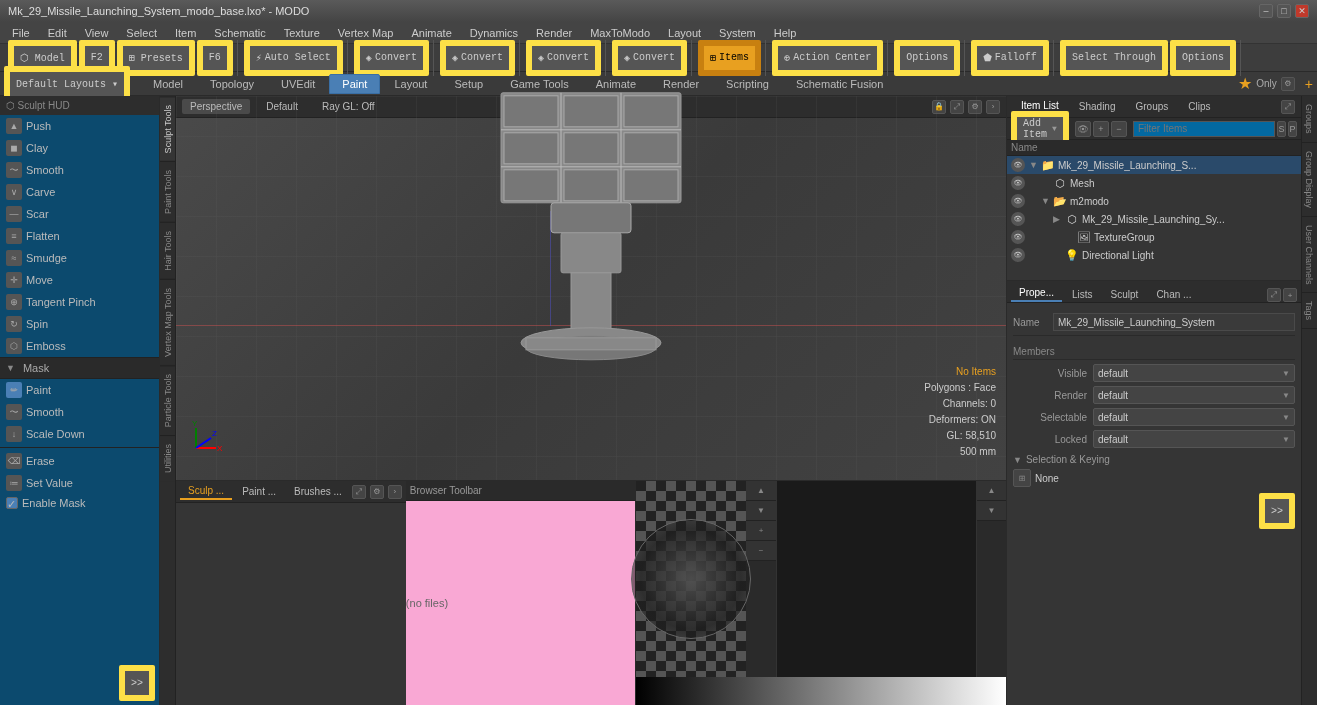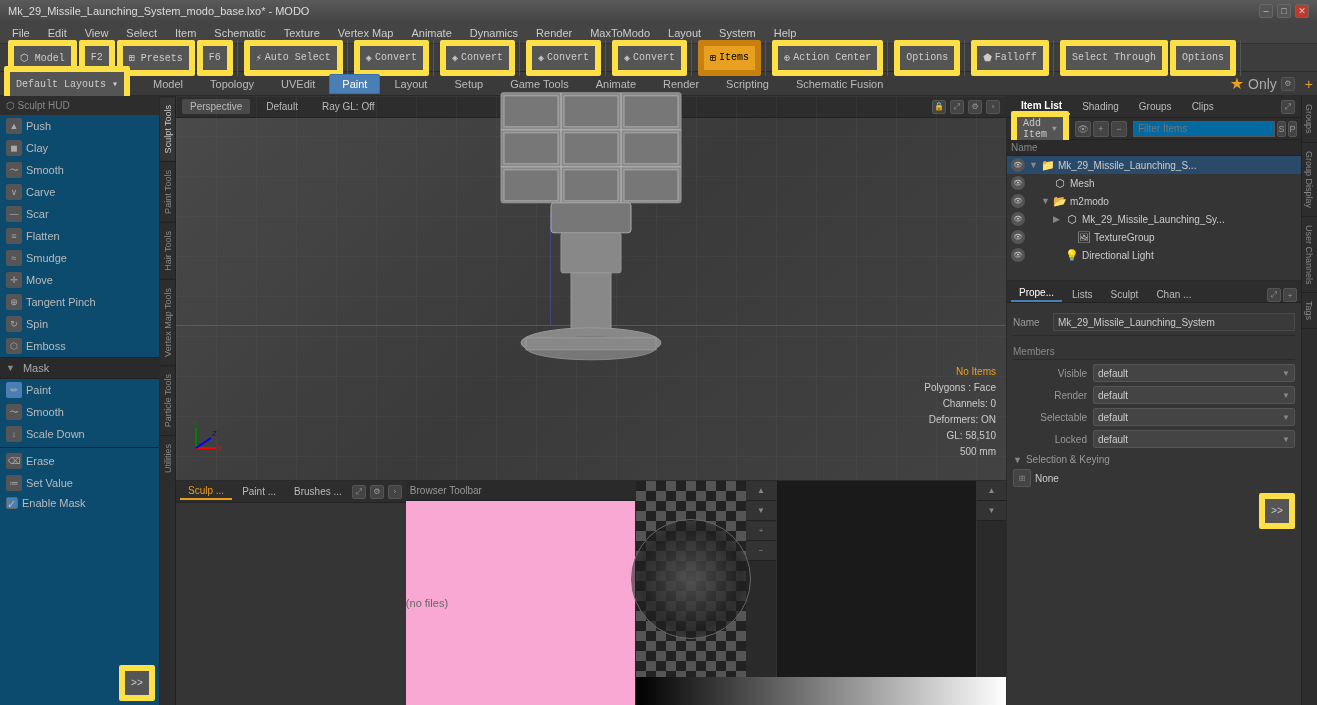--- a/index.html
+++ b/index.html
@@ -39,21 +39,21 @@
     .toolbar-dropdown-arrow { font-size: 8px; margin-left: 2px; color: #999; }
 
     
     #layout-tabs {
       height: 24px; background: #3a3a3a; display: flex; align-items: center;
       padding: 0 4px; gap: 1px; border-bottom: 1px solid #2a2a2a;
     }
     .layout-tab { padding: 3px 12px; color: #bbb; cursor: pointer; font-size: 11px; border-radius: 2px 2px 0 0; border: 1px solid transparent; }
     .layout-tab.active { background: #4a7fb5; color: #fff; border-color: #3a6fa5; }
     #layout-tabs-right { margin-left: auto; display: flex; align-items: center; gap: 4px; }
-    .layout-right-label { color: #aaa; font-size: 14px; }
+    .layout-right-label { color: #aaa; font-size: 10px; }
 
     
     #main { display: flex; height: calc(705px - 22px - 22px - 28px - 24px); }
 
     
     #left-panel {
       width: 160px; background: #0c4a6e; border-right: 1px solid #2a2a2a;
       display: flex; flex-direction: column; overflow: hidden;
     }
     .sculpt-header { padding: 4px 6px; font-size: 10px; color: #888; background: #2d2d2d; }
@@ -134,21 +134,21 @@
     #texture-preview { flex: 1; background: #111; position: relative; }
     #texture-sidebar { width: 30px; background: #2a2a2a; display: flex; flex-direction: column; }
     .texture-sidebar-btn { width: 100%; height: 20px; background: #333; border: none; color: #888; font-size: 8px; cursor: pointer; border-bottom: 1px solid #222; }
 
     
     #right-panel { width: 295px; background: #353535; border-left: 1px solid #2a2a2a; display: flex; flex-direction: column; }
 
     
     #item-list-header { height: 22px; background: #2d2d2d; display: flex; align-items: center; padding: 0 6px; gap: 4px; border-bottom: 1px solid #222; }
     .panel-tab { padding: 2px 8px; font-size: 10px; color: #bbb; cursor: pointer; }
-    .panel-tab.active { color: #fff; border-bottom: 2px solid #fca5a5; font-weight: bold; }
+    .panel-tab.active { color: #fff; border-bottom: 2px solid #fca5a5; }
 
     
     #item-list-toolbar { height: 22px; background: #2d2d2d; display: flex; align-items: center; padding: 0 4px; gap: 2px; border-bottom: 1px solid #222; }
     .il-btn { width: 16px; height: 16px; background: #444; border: 1px solid #555; border-radius: 2px; cursor: pointer; font-size: 9px; color: #999; display: flex; align-items: center; justify-content: center; }
     #filter-items { flex: 1; height: 16px; background: #0369a1; border: 1px solid #555; padding: 0 4px; color: #ccc; font-size: 10px; margin-left: 4px; }
     .il-sort-btn { width: 14px; height: 16px; background: #444; border: 1px solid #555; border-radius: 2px; cursor: pointer; font-size: 9px; color: #999; display: flex; align-items: center; justify-content: center; }
 
     
     #item-tree { flex: 0 0 140px; overflow-y: auto; background: #353535; }
     .tree-col-header { display: flex; height: 16px; background: #2a2a2a; border-bottom: 1px solid #222; padding: 0 4px; align-items: center; }

